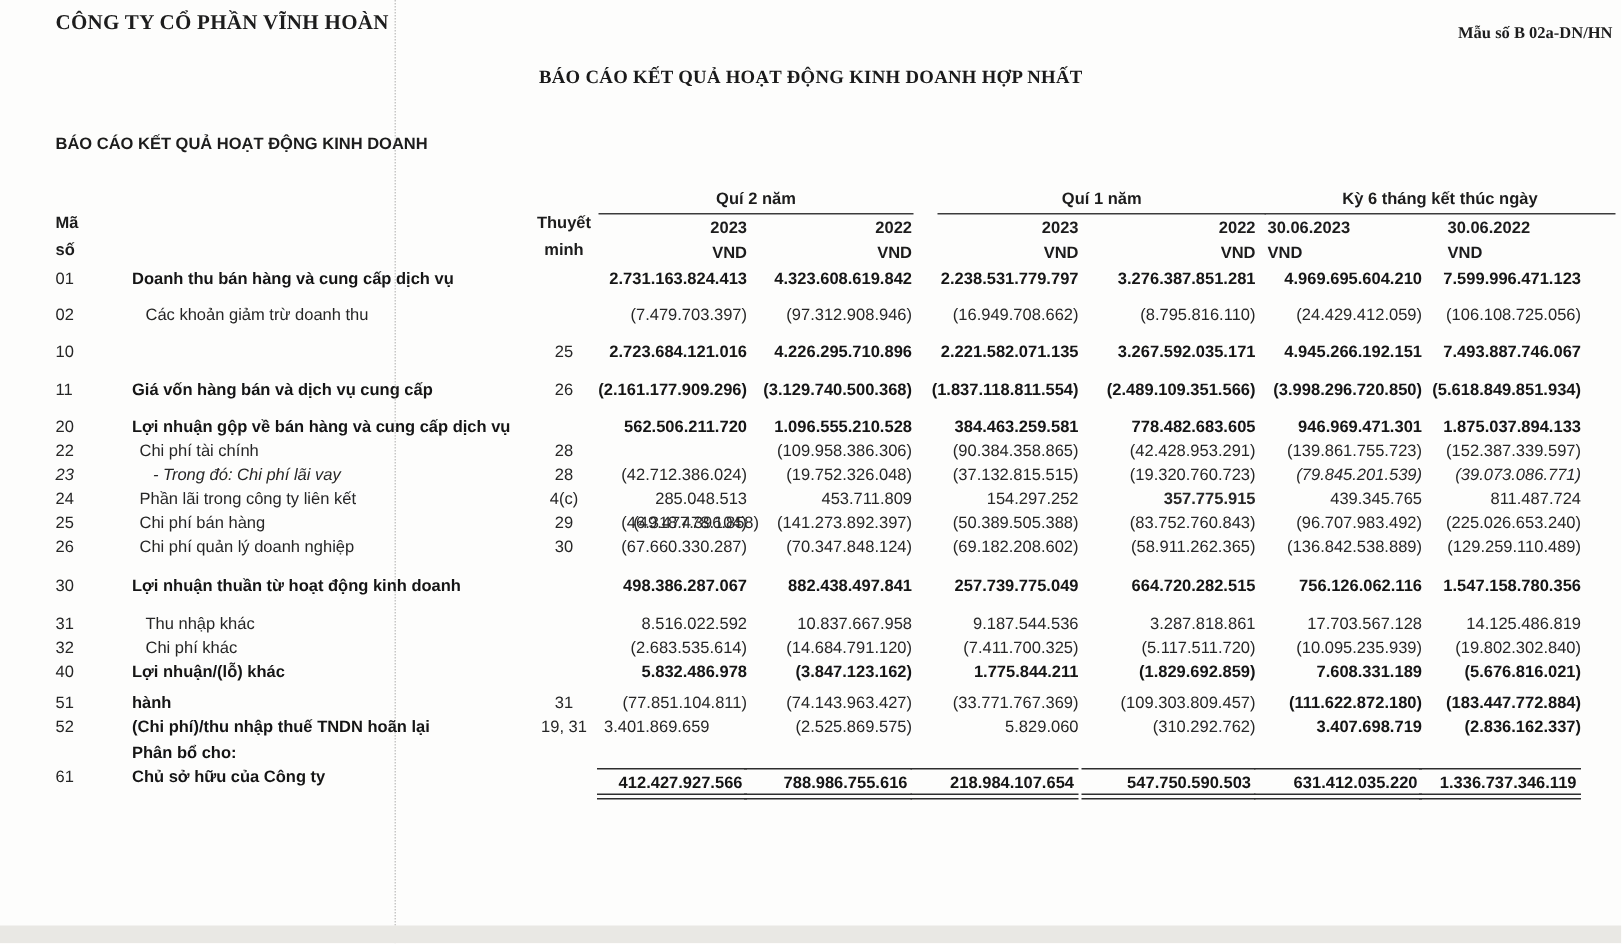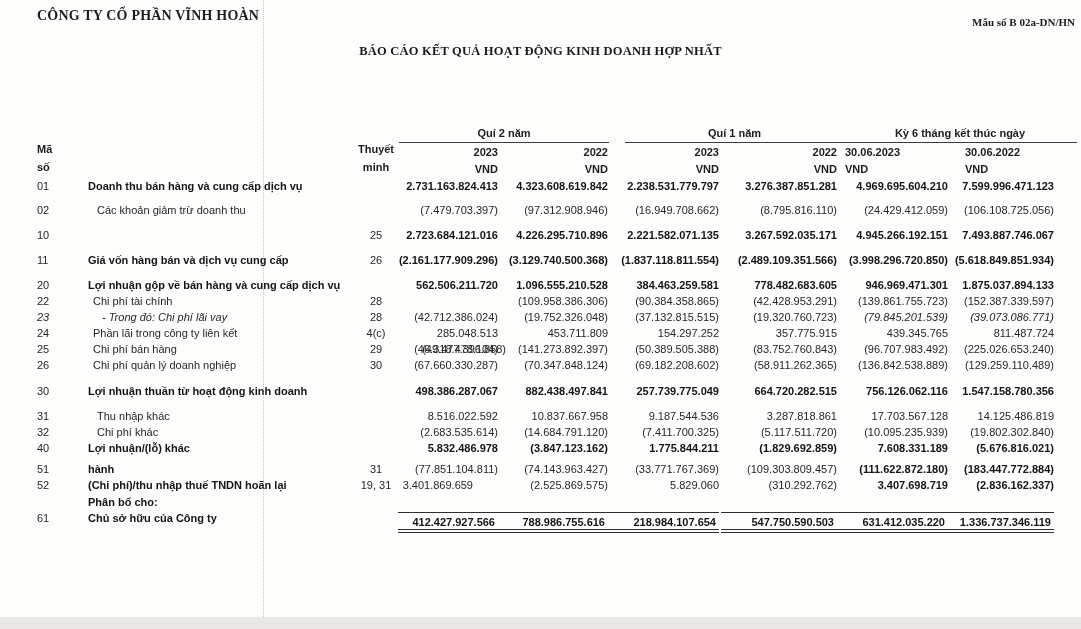--- a/index.html
+++ b/index.html
@@ -71,20 +71,21 @@
   .scan-band { position:absolute; left:0; top:617px; width:1081px; height:12px; background:#e9e8e4; }
 </style>
 </head>
 <body>
 
 <div class="page">
 
   <div class="company">CÔNG TY CỔ PHẦN VĨNH HOÀN</div>
   <div class="form-no">Mẫu số B 02a-DN/HN</div>
   <div class="doc-title">BÁO CÁO KẾT QUẢ HOẠT ĐỘNG KINH DOANH HỢP NHẤT</div>
+  <div class="section-title">BÁO CÁO KẾT QUẢ HOẠT ĐỘNG KINH DOANH</div>
 
   <span class="hd code-h1">Mã</span>
   <span class="hd code-h2">số</span>
   <span class="hd note-h note-h1">Thuyết</span>
   <span class="hd note-h note-h2">minh</span>
 
   <span class="hd grp grp1">Quí 2 năm</span>
   <span class="hd grp grp2">Quí 1 năm</span>
   <span class="hd grp grp3">Kỳ 6 tháng kết thúc ngày</span>
   <div class="grule grule1"></div>
@@ -179,21 +180,21 @@
         <span class="val it" style="right: 133px;">(79.845.201.539)</span>
         <span class="val it" style="right: 27px;">(39.073.086.771)</span>
       </div>
       <div class="row">
         <span class="code">24</span>
         <span class="label" style="left: 93px;">Phần lãi trong công ty liên kết</span>
         <span class="note">4(c)</span>
         <span class="val" style="right: 583px;">285.048.513</span>
         <span class="val" style="right: 473px;">453.711.809</span>
         <span class="val" style="right: 362px;">154.297.252</span>
-        <span class="val" style="right: 244px;">357.775.915</span>
+        <span class="val" style="right: 244px; font-weight: bold;">357.775.915</span>
         <span class="val" style="right: 133px;">439.345.765</span>
         <span class="val" style="right: 27px;">811.487.724</span>
       </div>
       <div class="row">
         <span class="code">25</span>
         <span class="label" style="left: 93px;">Chi phí bán hàng</span>
         <span class="note">29</span>
         <span class="val" style="right: 583px;">(46.318.478.104)</span>
         <span class="val" style="right: 473px;">(141.273.892.397)</span>
         <span class="val" style="right: 362px;">(50.389.505.388)</span>

